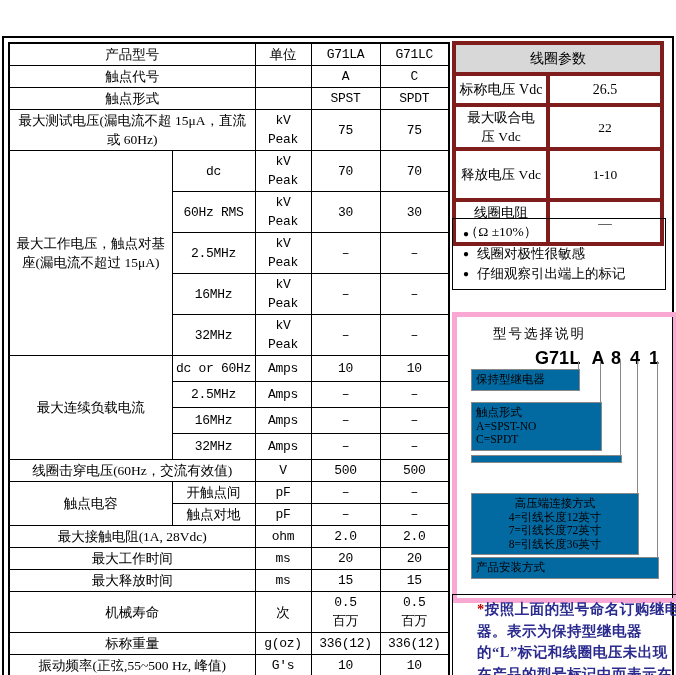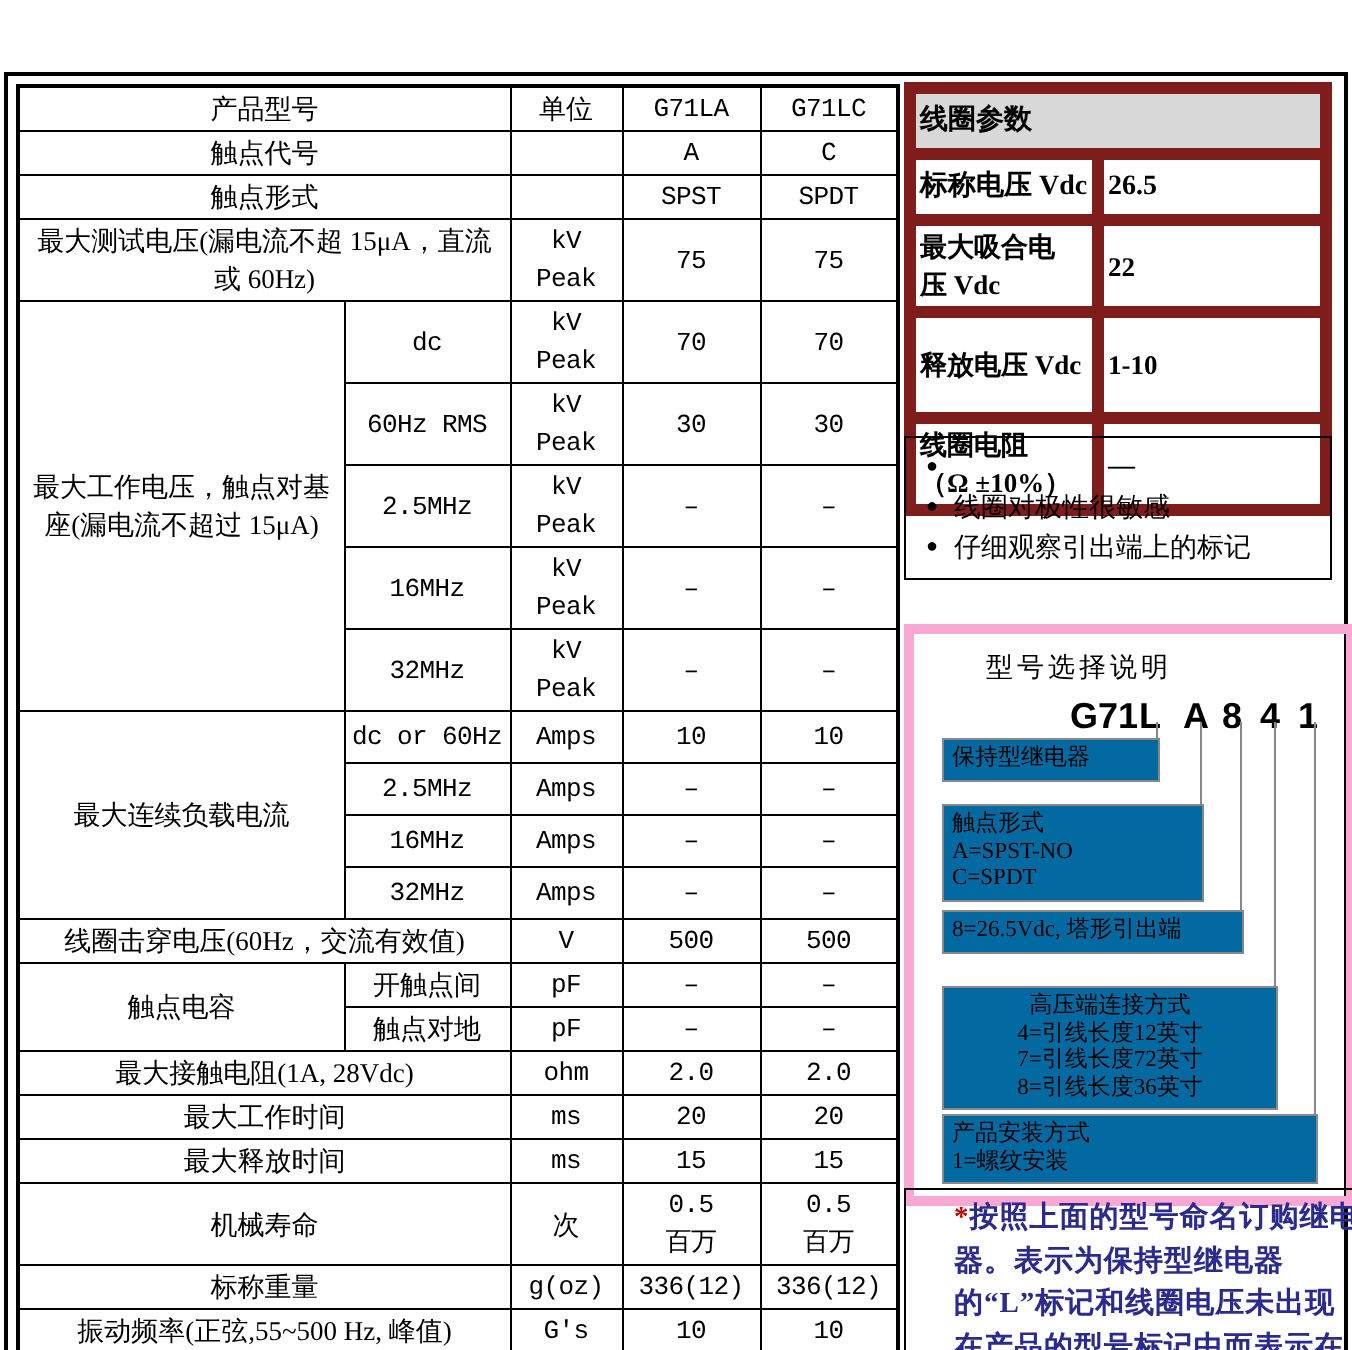--- a/index.html
+++ b/index.html
@@ -15,22 +15,22 @@
                 font-size:13.5px;line-height:19px;padding:1px 2px;white-space:pre-line;}
   table.spec td.mono{font-family:"Liberation Mono","DejaVu Sans Mono",monospace;font-size:13px;letter-spacing:-0.3px;}
   table.spec tbody tr{height:22px;}
   table.spec tbody tr:nth-child(n+5):nth-child(-n+9){height:23px;}
   table.spec tbody tr:nth-child(n+10):nth-child(-n+13){height:26px;}
 
   
   .right-col{position:absolute;left:448px;top:0px;width:218px;height:667px;}
 
   table.coil{border-collapse:collapse;border:2px solid #000;table-layout:fixed;width:210px;margin-top:3px;}
-  table.coil td{border:6px solid #7f1d1d;vertical-align:middle;
-                font-size:13.5px;line-height:19px;white-space:pre-line;padding:1px 2px;font-weight:bold;}
+  table.coil td{border:4px solid #7f1d1d;text-align:center;vertical-align:middle;
+                font-size:13.5px;line-height:19px;white-space:pre-line;padding:1px 2px;}
   table.coil tr:nth-child(1) td{height:25px;font-size:14px;}
   table.coil tr:nth-child(2) td,table.coil tr:nth-child(4) td{height:26px;}
   table.coil tr:nth-child(3) td{height:45px;}
   table.coil tr:nth-child(5) td{height:46px;}
   .coil-header{background:#d8d8d8;}
 
   .coil-notes{position:absolute;left:0;top:180px;width:208px;border:1px solid #000;padding:5px 2px 5px 2px;}
   .note-row{display:flex;font-size:13.5px;line-height:20px;}
   .note-row .bullet{width:22px;text-align:center;flex:0 0 22px;font-size:10px;line-height:20px;}
   .note-row .note-text{flex:1;padding-right:2px;}
@@ -291,31 +291,29 @@
         <div id="decode-boxes">
             <div class="decode-box mbox-0">
               <div>保持型继电器</div>
             </div>
             <div class="decode-box mbox-1">
               <div>触点形式</div>
               <div>A=SPST-NO</div>
               <div>C=SPDT</div>
             </div>
             <div class="decode-box mbox-2">
-              <div>8=26.5Vdc, 塔形引出端</div>
             </div>
             <div class="decode-box mbox-3">
               <div>高压端连接方式</div>
               <div>4=引线长度12英寸</div>
               <div>7=引线长度72英寸</div>
               <div>8=引线长度36英寸</div>
             </div>
             <div class="decode-box mbox-4">
               <div>产品安装方式</div>
-              <div>1=螺纹安装</div>
             </div>
           </div>
         <div class="conn conn-0"></div>
         <div class="conn conn-1"></div>
         <div class="conn conn-2"></div>
         <div class="conn conn-3"></div>
         <div class="conn conn-4"></div>
       </div>
 
       <div class="order-note">

